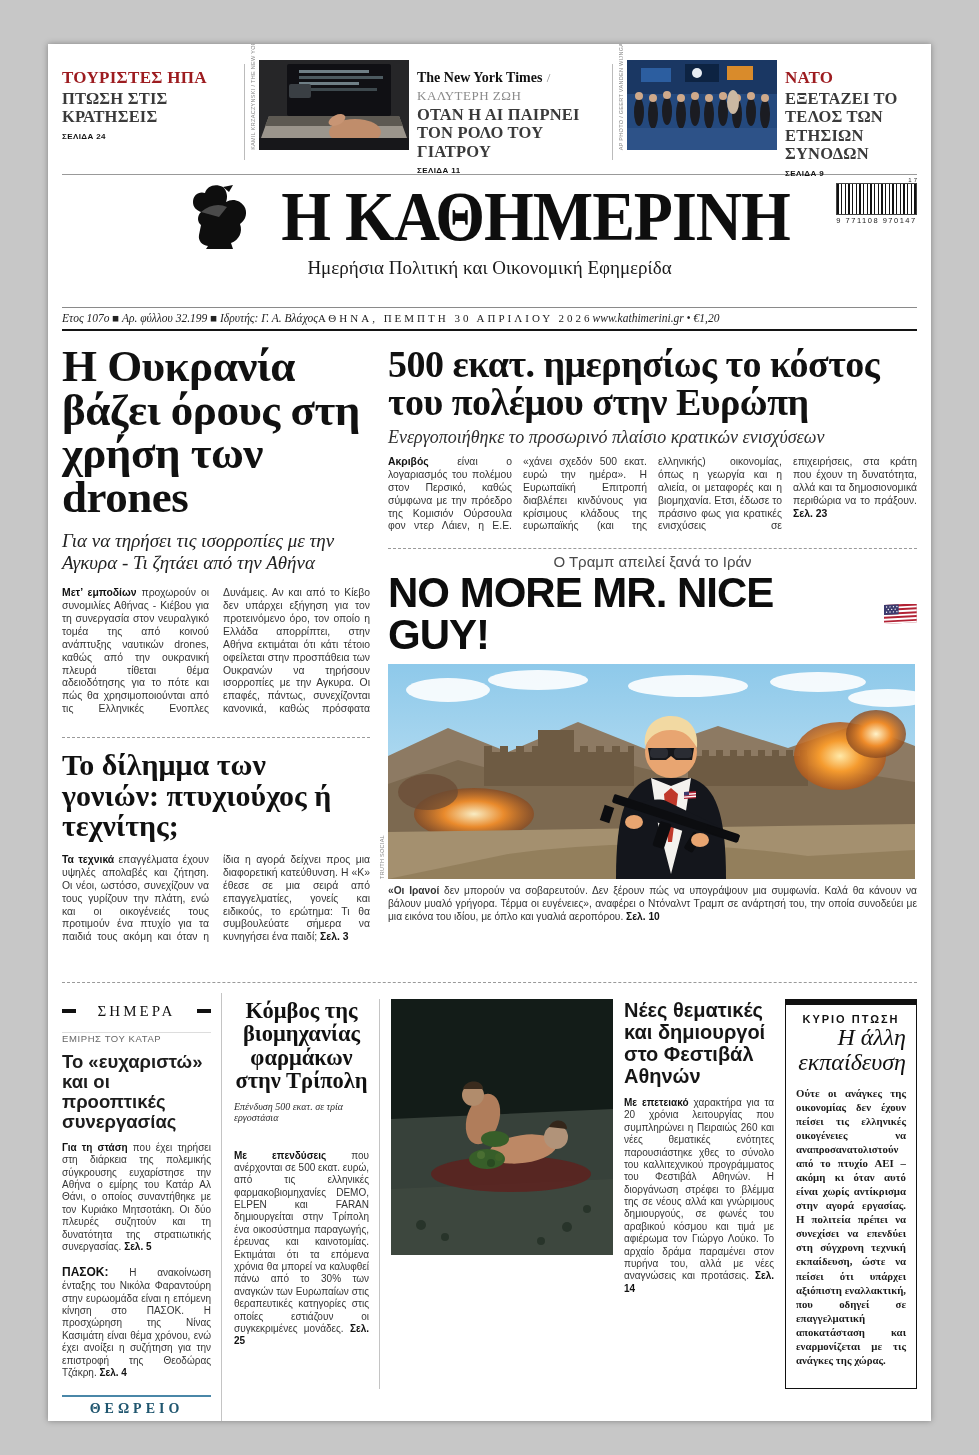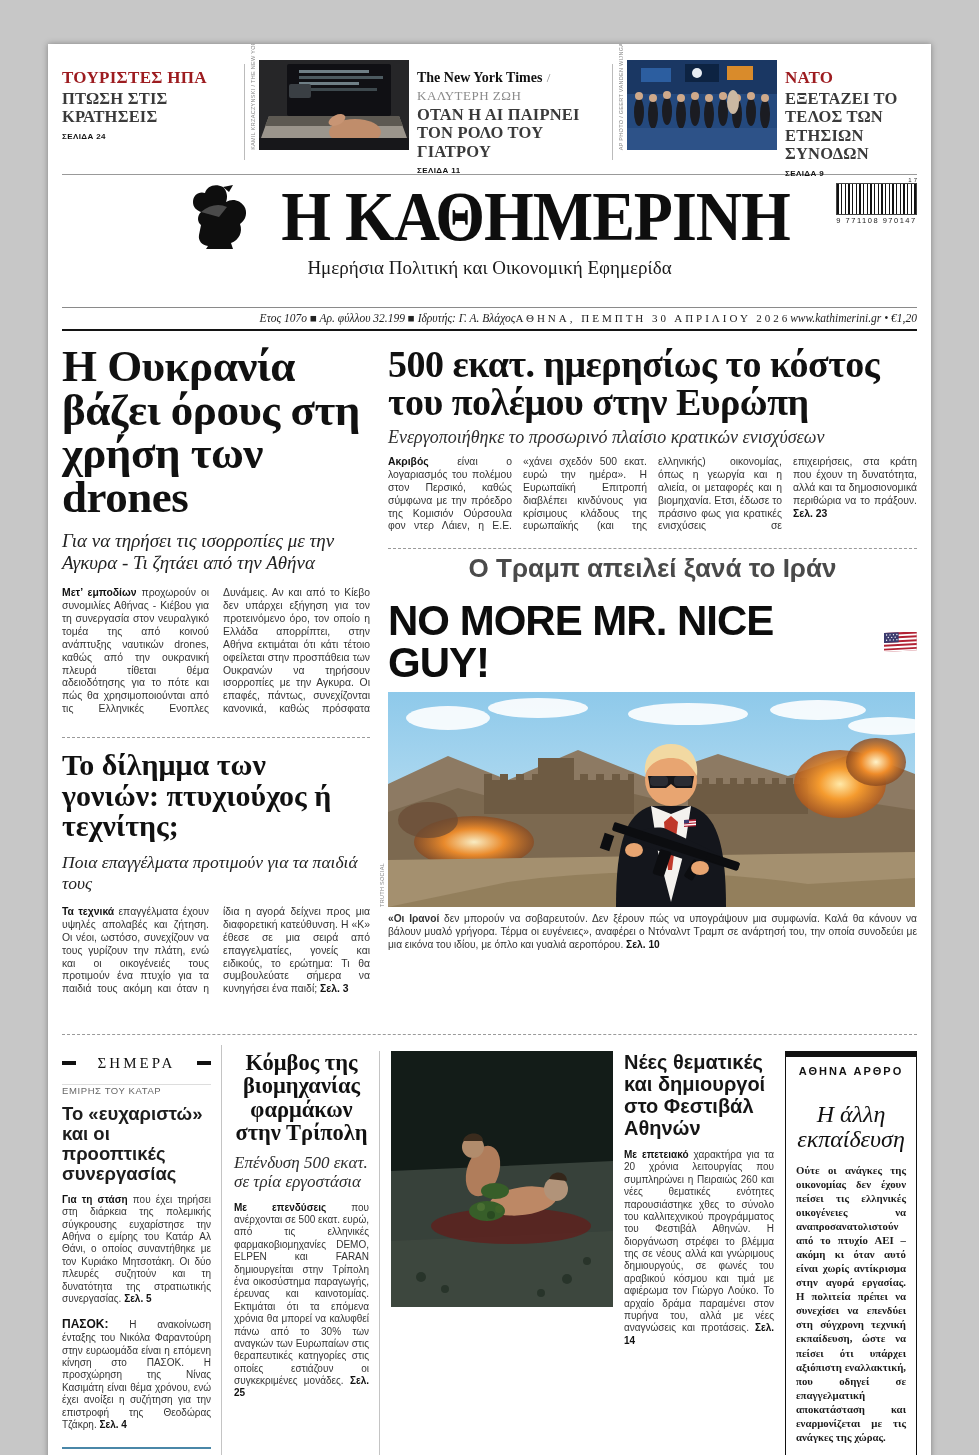--- a/index.html
+++ b/index.html
@@ -22,41 +22,41 @@
 
   
   .masthead{position:relative;margin:6px 14px 0;height:118px;}
   .mast-row{display:flex;justify-content:center;align-items:flex-start;gap:30px;padding-top:2px;}
   .mast-title{font-family:"Liberation Serif",serif;font-size:64px;font-weight:bold;color:#0e0e0e;letter-spacing:-1px;line-height:1;transform:scaleY(1.08);transform-origin:top;}
   .mast-sub{text-align:center;font-family:"Liberation Serif",serif;font-size:19px;color:#1a1a1a;margin-top:8px;}
   .barcode-wrap{position:absolute;right:0;top:2px;width:81px;text-align:center;}
   .barcode-corner{position:absolute;right:-2px;top:-6px;font-size:6px;color:#333;letter-spacing:2px;}
   .barcode{height:30px;border:1px solid #444;background:repeating-linear-gradient(90deg,#111 0 2px,#fff 2px 4px,#111 4px 5px,#fff 5px 8px,#111 8px 9px,#fff 9px 11px);}
   .barcode-num{font-size:7.5px;color:#222;letter-spacing:1.5px;margin-top:1px;}
-  .dateline{display:flex;justify-content:flex-end;align-items:center;border-top:1px solid #8a8a8a;border-bottom:2px solid #141414;margin:8px 14px 0;padding:4px 0 5px;}
+  .dateline{display:flex;justify-content:flex-start;align-items:center;border-top:1px solid #8a8a8a;border-bottom:2px solid #141414;margin:8px 14px 0;padding:4px 0 5px;}
   .dl-left,.dl-right{font-family:"Liberation Serif",serif;font-style:italic;font-size:11.5px;color:#222;}
   .dl-center{font-family:"Liberation Serif",serif;font-size:11px;color:#222;letter-spacing:3px;}
 
   
   .body{font-size:10.4px;line-height:1.24;text-align:justify;color:#343434;margin:0;}
   .body b{color:#111;}
   .pref{font-weight:bold;color:#111;}
   .dashed{border:0;border-top:1px dashed #9a9a9a;margin:12px 0;}
   .deck{font-family:"Liberation Serif",serif;font-style:italic;font-size:19px;line-height:1.2;color:#222;margin:10px 0 0;}
 
   
   .main{display:grid;grid-template-columns:308px 1fr;gap:18px;margin:14px 14px 0;}
   .h-lead{font-family:"Liberation Serif",serif;font-size:45px;line-height:.97;font-weight:600;color:#111;margin:0;letter-spacing:-.5px;}
   .h-second{font-family:"Liberation Serif",serif;font-size:30px;line-height:1.02;font-weight:600;color:#111;margin:0;}
   .cols2{column-count:2;column-gap:14px;margin-top:12px;height:138px;overflow:hidden;}
   .left-art2 .cols2{height:118px;}
   .h-euro{font-family:"Liberation Serif",serif;font-size:38px;line-height:1;font-weight:600;color:#111;margin:0;letter-spacing:-.5px;}
   .euro-deck{font-family:"Liberation Serif",serif;font-style:italic;font-size:18px;margin:6px 0 8px;}
   .cols4{column-count:4;column-gap:11px;height:84px;overflow:hidden;}
-  .trump-kicker{text-align:center;font-size:26px;color:#4a4a4a;margin:4px 0 16px;font-weight:bold;}
+  .trump-kicker{text-align:center;font-size:15px;color:#4a4a4a;margin:4px 0 2px;}
   .trump-head{display:flex;justify-content:center;align-items:center;gap:18px;font-size:42px;font-weight:800;letter-spacing:-1px;color:#0d0d0d;line-height:1;margin:2px 0 8px;}
   .photo-frame{position:relative;}
   .caption{font-size:10.2px;line-height:1.26;text-align:justify;color:#333;margin-top:6px;}
 
   
   .lower{display:grid;grid-template-columns:160px 1fr;margin:0 14px;}
   .rail{border-right:1px solid #c4c4c4;padding:8px 10px 0 0;}
   .lower-right{padding-left:12px;}
   .mid-band{display:grid;grid-template-columns:146px 222px 150px 1fr;gap:11px;padding-top:6px;min-height:258px;}
 
@@ -66,27 +66,27 @@
   .simera-head .t{font-family:"Liberation Serif",serif;font-size:15px;letter-spacing:3px;color:#111;}
   .eyebrow{font-size:9.5px;color:#666;letter-spacing:.6px;margin-top:12px;border-top:1px solid #ddd;padding-top:0;}
   .rail h4{font-size:18.5px;line-height:1.08;font-weight:bold;color:#1d1d1d;margin:8px 0 10px;}
   .rail .body{font-size:10px;}
   .theoreio{margin-top:16px;}
   .th-rule{border:0;border-top:2px solid #4a87a8;margin:0;}
   .th-title{text-align:center;font-family:"Liberation Serif",serif;font-weight:bold;font-size:14px;letter-spacing:4px;color:#20566f;padding:4px 0;}
 
   
   .h-pharma{font-family:"Liberation Serif",serif;font-size:22.5px;line-height:1.04;font-weight:600;color:#111;margin:0;text-align:center;}
-  .pharma-deck{font-family:"Liberation Serif",serif;font-style:italic;font-size:17px;line-height:1.15;margin:8px 0 10px;}
+  .pharma-deck{font-family:"Liberation Serif",serif;font-style:italic;font-size:10px;line-height:1.15;margin:8px 0 26px;}
   .pharma{border-right:1px solid #c4c4c4;padding-right:10px;}
   .h-festival{font-size:20px;line-height:1.1;font-weight:600;color:#161616;margin:0 0 10px;}
   .kyrio{border:1px solid #111;padding:8px 10px 10px;position:relative;}
   .kyrio-topbar{height:5px;background:#111;margin:-8px -10px 8px;}
   .kyrio-label{text-align:center;font-size:11px;font-weight:bold;letter-spacing:2px;color:#111;}
-  .kyrio-title{text-align:center;font-family:"Liberation Serif",serif;font-style:italic;font-size:24px;line-height:1.05;margin:25px 0 10px;color:#111;}
+  .kyrio-title{text-align:right;font-family:"Liberation Serif",serif;font-style:italic;font-size:24px;line-height:1.05;margin:0 0 10px;color:#111;}
   .kyrio-body{font-family:"Liberation Serif",serif;font-weight:bold;font-size:10.8px;line-height:1.3;text-align:justify;color:#1c1c1c;}
   svg{display:block;}
 </style>
 </head>
 <body>
 
 <div class="page">
 
   <div class="teasers">
     <div class="teaser" style="width:168px;">
@@ -198,21 +198,20 @@
       <article>
         <h1 class="h-lead">Η Ουκρανία βάζει όρους στη χρήση των drones</h1>
         <p class="deck">Για να τηρήσει τις ισορροπίες με την Αγκυρα - Τι ζητάει από την Αθήνα</p>
         <div class="cols2">
           <p class="body"><b>Μετ’ εμποδίων</b><span> προχωρούν οι συνομιλίες Αθήνας - Κιέβου για τη συνεργασία στον νευραλγικό τομέα της από κοινού ανάπτυξης ναυτικών drones, καθώς από την ουκρανική πλευρά τίθεται θέμα αδειοδότησης για το πότε και πώς θα χρησιμοποιούνται από τις Ελληνικές Ενοπλες Δυνάμεις. Αν και από το Κίεβο δεν υπάρχει εξήγηση για τον προτεινόμενο όρο, τον οποίο η Ελλάδα απορρίπτει, στην Αθήνα εκτιμάται ότι κάτι τέτοιο οφείλεται στην προσπάθεια των Ουκρανών να τηρήσουν ισορροπίες με την Αγκυρα. Οι επαφές, πάντως, συνεχίζονται κανονικά, καθώς πρόσφατα μετέβη στο Κίεβο αντιπροσωπεία Ελλήνων αξιωματικών για αμιγώς τεχνικές συζητήσεις, ενώ οι δύο πλευρές συζητούν και για τον τρόπο που μπορεί να επεκτείνουν τη συνεργασία τους. </span></p>
         </div>
       </article>
       <hr class="dashed">
       <article class="left-art2">
         <h2 class="h-second">Το δίλημμα των γονιών: πτυχιούχος ή τεχνίτης;</h2>
-        <p class="deck" style="font-size:17.5px;">Ποια επαγγέλματα προτιμούν για τα παιδιά τους</p>
         <div class="cols2">
           <p class="body"><b>Τα τεχνικά</b><span> επαγγέλματα έχουν υψηλές απολαβές και ζήτηση. Οι νέοι, ωστόσο, συνεχίζουν να τους γυρίζουν την πλάτη, ενώ και οι οικογένειές τους προτιμούν ένα πτυχίο για τα παιδιά τους ακόμη και όταν η ίδια η αγορά δείχνει προς μια διαφορετική κατεύθυνση. Η «Κ» έθεσε σε μια σειρά από επαγγελματίες, γονείς και ειδικούς, το ερώτημα: Τι θα συμβουλεύατε σήμερα να κυνηγήσει ένα παιδί; </span><span class="pref">Σελ. 3</span></p>
         </div>
       </article>
     </div>
 
     <div class="right-col">
       <article>
         <h1 class="h-euro">500 εκατ. ημερησίως το κόστος του πολέμου στην Ευρώπη</h1>
         <p class="euro-deck">Ενεργοποιήθηκε το προσωρινό πλαίσιο κρατικών ενισχύσεων</p>
@@ -410,21 +409,21 @@
           </svg>
         </div>
 
         <article>
           <h3 class="h-festival">Νέες θεματικές και δημιουργοί στο Φεστιβάλ Αθηνών</h3>
           <p class="body" style="font-size:10px;"><b>Με επετειακό</b><span> χαρακτήρα για τα 20 χρόνια λειτουργίας που συμπληρώνει η Πειραιώς 260 και νέες θεματικές ενότητες παρουσιάστηκε χθες το σύνολο του καλλιτεχνικού προγράμματος του Φεστιβάλ Αθηνών. Η διοργάνωση στρέφει το βλέμμα της σε νέους αλλά και γνώριμους δημιουργούς, σε φωνές του αραβικού κόσμου και τιμά με αφιέρωμα τον Γιώργο Λούκο. Το αρχαίο δράμα παραμένει στον πυρήνα του, αλλά με νέες αναγνώσεις και προτάσεις. </span><span class="pref">Σελ. 14</span></p>
         </article>
 
         <aside class="kyrio">
           <div class="kyrio-topbar"></div>
-          <div class="kyrio-label">ΑΘΗΝΑ ΑΡΘΡΟ</div>
+          <div class="kyrio-label">ΚΥΡΙΟ ΠΤΩΣΗ</div>
           <div class="kyrio-title">Η άλλη εκπαίδευση</div>
           <p class="kyrio-body">Ούτε οι ανάγκες της οικονομίας δεν έχουν πείσει τις ελληνικές οικογένειες να αναπροσανατολιστούν από το πτυχίο ΑΕΙ – ακόμη κι όταν αυτό είναι χωρίς αντίκρισμα στην αγορά εργασίας. Η πολιτεία πρέπει να συνεχίσει να επενδύει στη σύγχρονη τεχνική εκπαίδευση, ώστε να πείσει ότι υπάρχει αξιόπιστη εναλλακτική, που οδηγεί σε επαγγελματική αποκατάσταση και εναρμονίζεται με τις ανάγκες της χώρας.</p>
         </aside>
       </div>
 
     </div>
   </div>
 
 </div>
 

